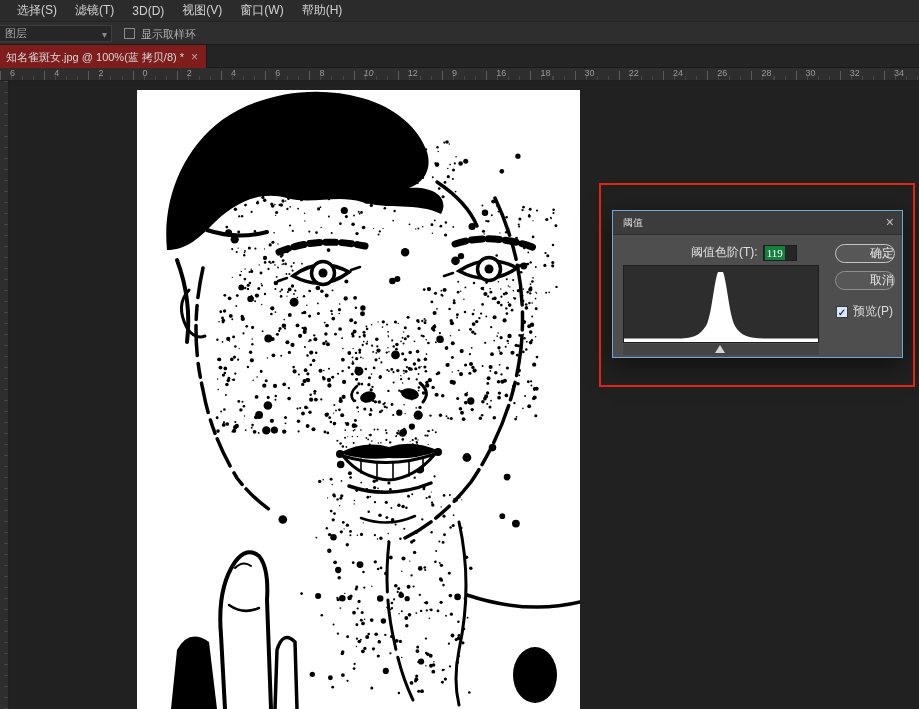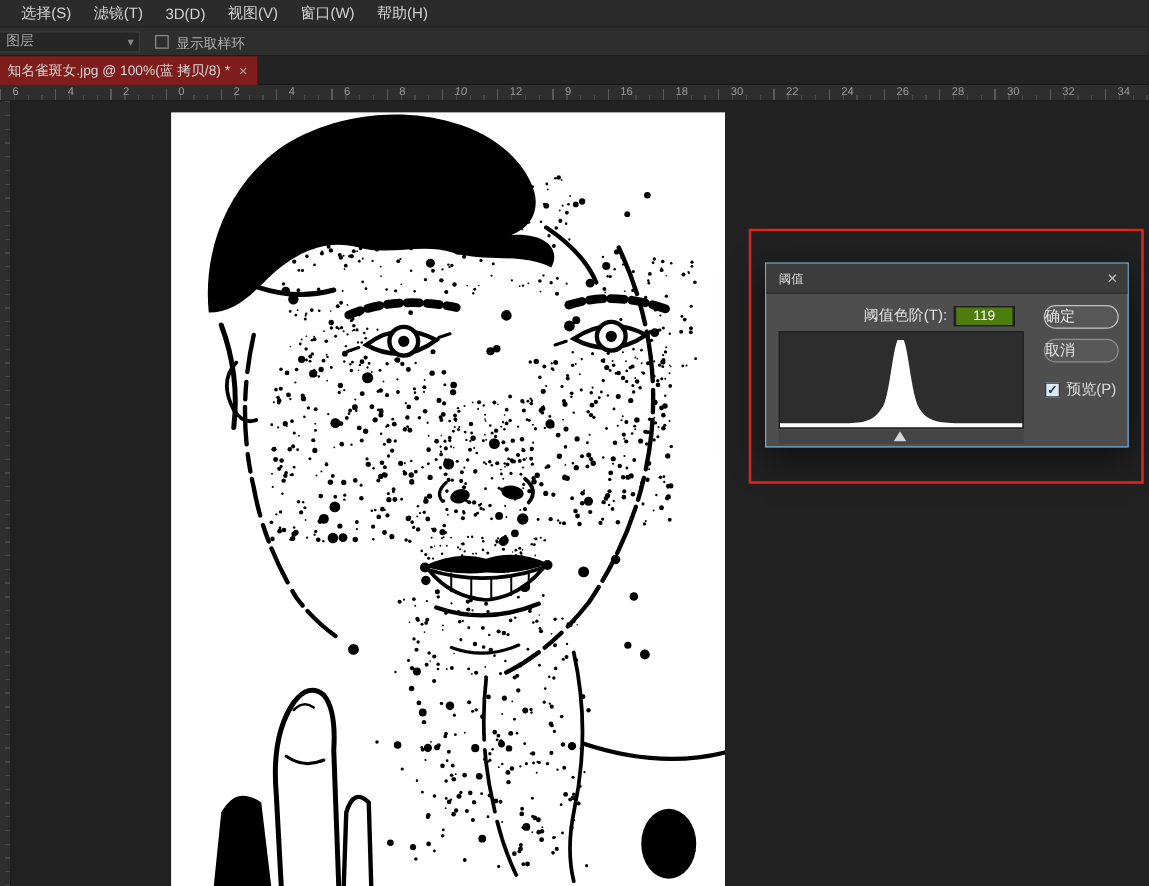--- a/index.html
+++ b/index.html
@@ -56,33 +56,33 @@
             box-shadow:0 8px 26px rgba(0,0,0,.55); z-index:10; }
   .dialog-titlebar { position:absolute; left:0; top:0; right:0; height:24px;
                      background:#3c3c3c; border-bottom:1px solid #2e2e2e; }
   .dialog-title { position:absolute; left:10px; top:5px; color:#d8d8d8; font-size:10px; }
   .dialog-close { position:absolute; right:8px; top:3px; color:#c2c2c2; font-size:14px; cursor:default; }
 
   .thr-row { position:absolute; left:78px; top:33px; display:flex; align-items:center; }
   .thr-label { color:#e0e0e0; font-size:12px; }
   .thr-field { margin-left:5px; background:#262626; border:1px solid #1e1e1e;
                height:16px; display:flex; align-items:center; padding:0 1px; min-width:34px; }
-  .thr-value { background:#4d7c0f; color:#ffffff; font-size:11px; padding:0 14px; line-height:14px; }
+  .thr-value { background:#15803d; color:#ffffff; font-size:11px; padding:0 2px; line-height:14px;font-family:Liberation Serif, serif; }
 
   .histogram-box { position:absolute; left:10px; top:54px; width:196px; height:78px;
                    background:#2d2d2d; border:1px solid #1e1e1e; }
   .histogram-box svg { display:block; width:194px; height:76px; }
   .slider-track { position:absolute; left:10px; top:133px; width:196px; height:11px; background:#444444; }
   .slider-thumb { position:absolute; left:92px; top:1px; width:0; height:0;
                   border-left:5px solid transparent; border-right:5px solid transparent;
                   border-bottom:8px solid #d6d6d6; }
 
   .ps-button { position:absolute; left:222px; width:60px; height:19px; border-radius:10px;
                background:#575757; color:#e6e6e6; font-size:12px; line-height:17px;
-               text-align:left; cursor:default; }
+               text-align:right; cursor:default; }
   .btn-ok { top:33px; border:1px solid #c4c4c4; }
   .btn-cancel { top:60px; border:1px solid #8f8f8f; }
 
   .preview-row { position:absolute; left:223px; top:92px; display:flex; align-items:center; gap:5px; }
   .preview-check { width:12px; height:12px; background:#dfe8f2; border:1px solid #2f3a46;
                    color:#15365e; font-size:10px; line-height:11px; text-align:center; font-weight:bold; }
   .preview-label { color:#dcdcdc; font-size:12px; }
 
   
   .annotation-rect { position:absolute; left:599px; top:183px; width:316px; height:204px;

